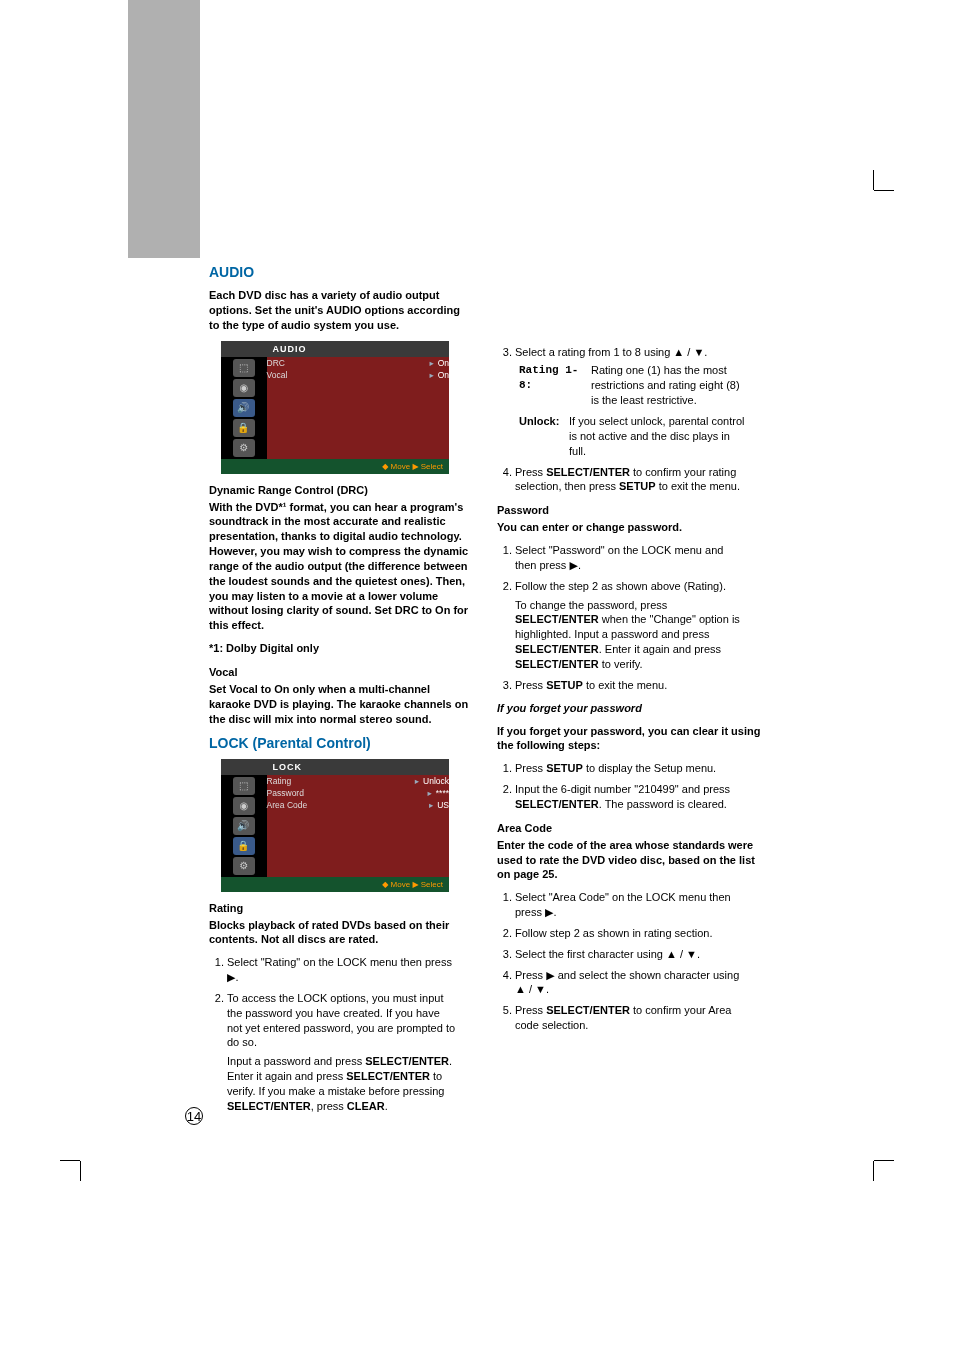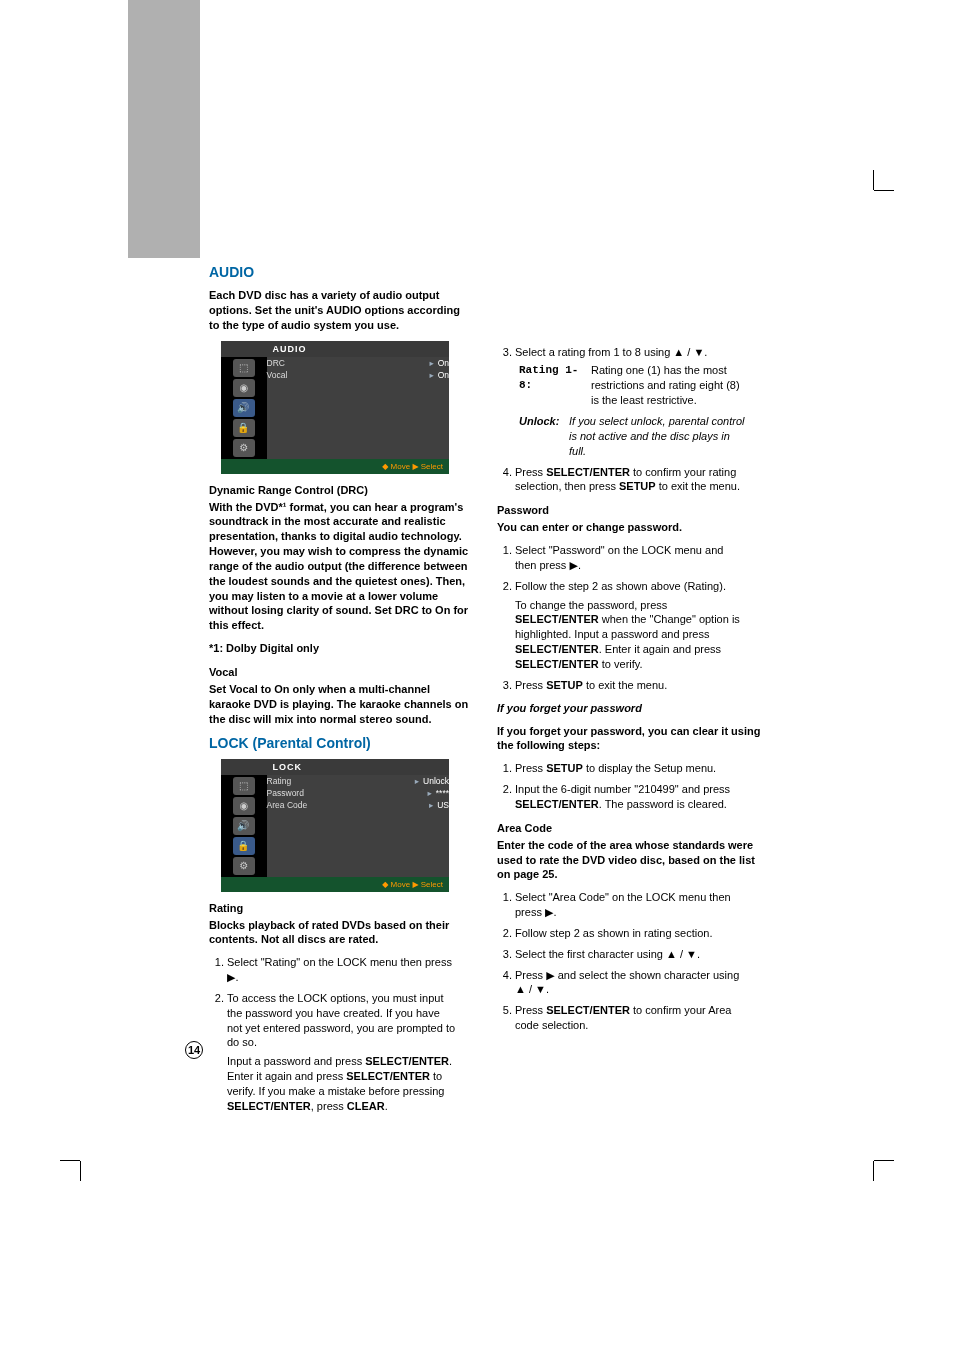--- a/index.html
+++ b/index.html
@@ -118,21 +118,21 @@
     align-items: center;
     justify-content: center;
     font-size: 10px;
     color: #ccc;
   }
   .osd-icons .ic.active {
     background: #3a5a8a;
     color: #fff;
   }
   .osd-main {
-    background: #404040;
+    background: #7f1d1d;
     padding: 4px 6px;
     width: 120px;
   }
   .osd-main .row {
     display: flex;
     justify-content: space-between;
     padding: 1px 0;
     font-size: 8.5px;
   }
   .osd-main .row .label { color: #ddd; }
@@ -141,27 +141,27 @@
   .osd-foot td {
     background: #14532d;
     padding: 3px 6px;
     font-size: 8px;
     text-align: right;
     color: #f90;
   }
   .page-num {
     position: absolute;
     left: 185px;
-    top: 1041px;
+    top: 1107px;
     width: 16px;
     height: 16px;
     border: 1px solid #000;
     border-radius: 50%;
-    font-size: 11px;
-    font-weight: bold;
+    font-size: 13px;
+    font-weight: normal;
     display: flex;
     align-items: center;
     justify-content: center;
   }
 </style>
 </head>
 <body>
 
 <div class="page">
 
@@ -275,21 +275,21 @@
 
       <ol start="3">
         <li>
           <span>Select a rating from 1 to 8 using ▲ / ▼.</span>
           <div class="def-list" style="padding-left:4px;">
             <div style="display:flex;">
                 <div style="min-width:72px;font-family:Liberation Mono, monospace;"><span class="term">Rating 1-8:</span></div>
                 <div> Rating one (1) has the most restrictions and rating eight (8) is the least restrictive.</div>
               </div>
           </div>
-          <div class="def-list" style="padding-left:4px;font-style:italic;">
+          <div class="def-list" style="padding-left:4px;">
             <div style="display:flex;">
                 <div style="min-width:50px;"><span class="term">Unlock:</span></div>
                 <div> If you select unlock, parental control is not active and the disc plays in full.</div>
               </div>
           </div>
         </li>
         <li>
           <span>Press </span><b>SELECT/ENTER</b><span> to confirm your rating selection, then press </span><b>SETUP</b><span> to exit the menu.</span>
         </li>
       </ol>

